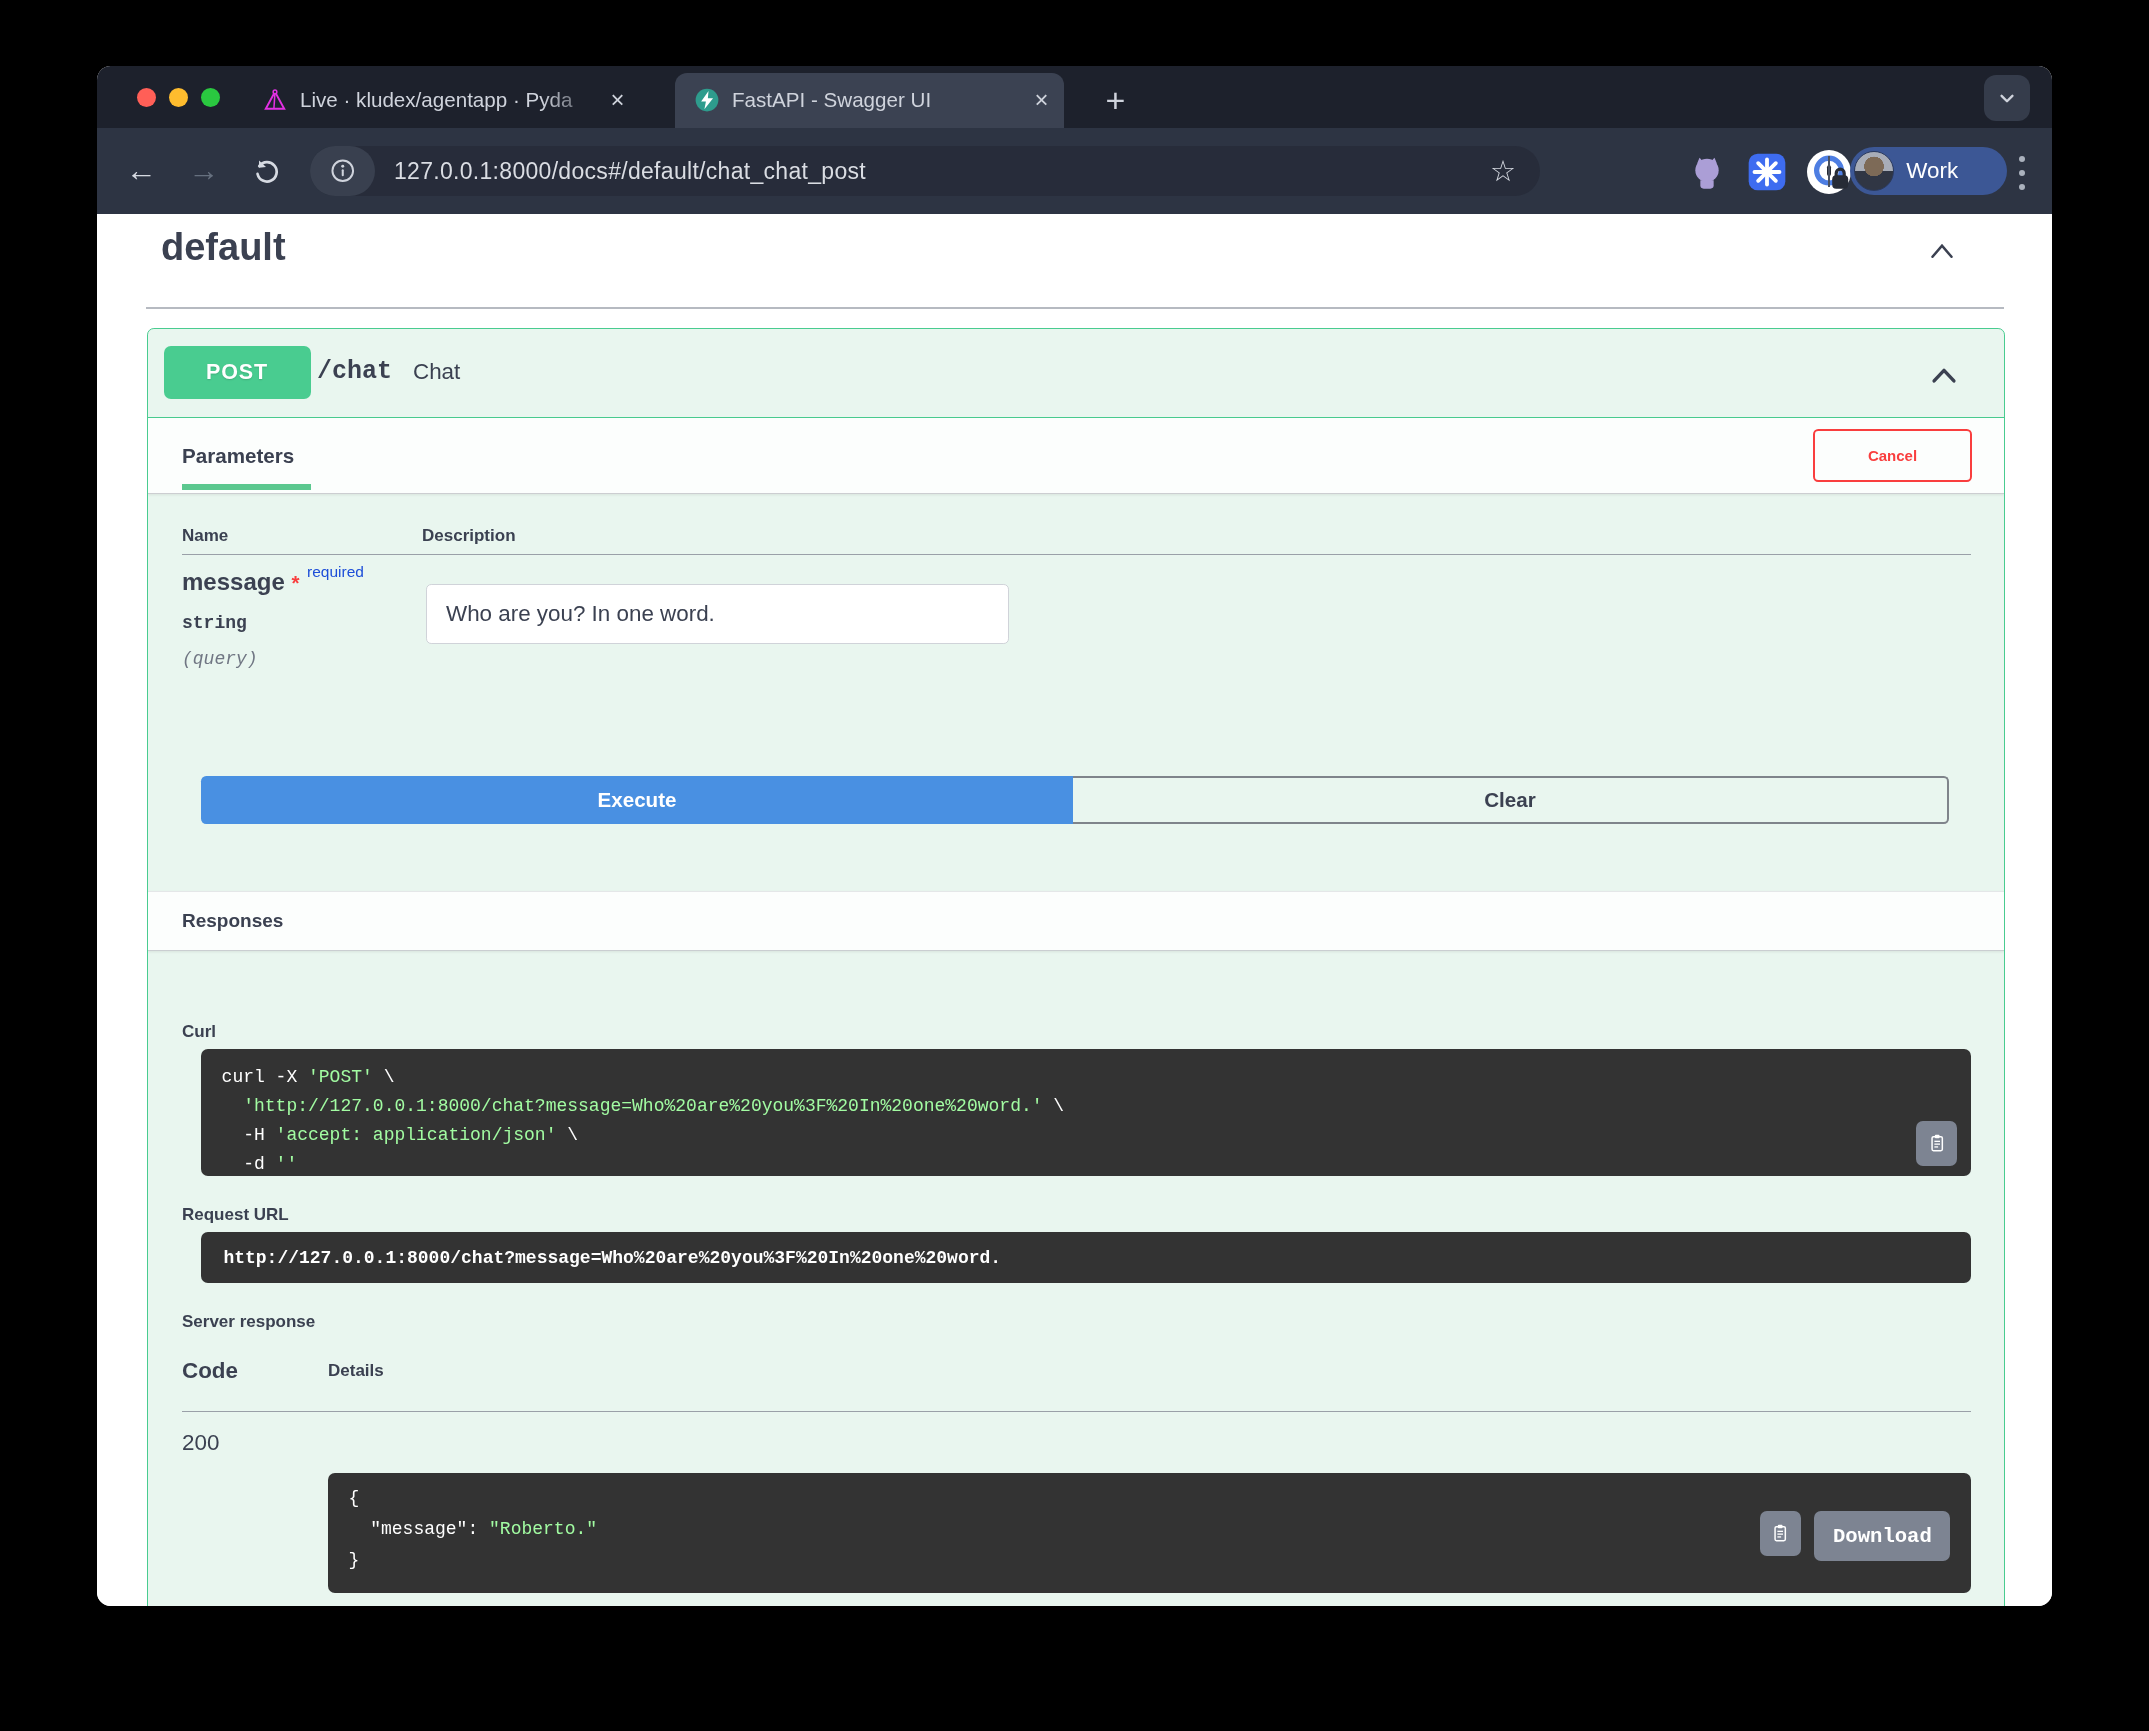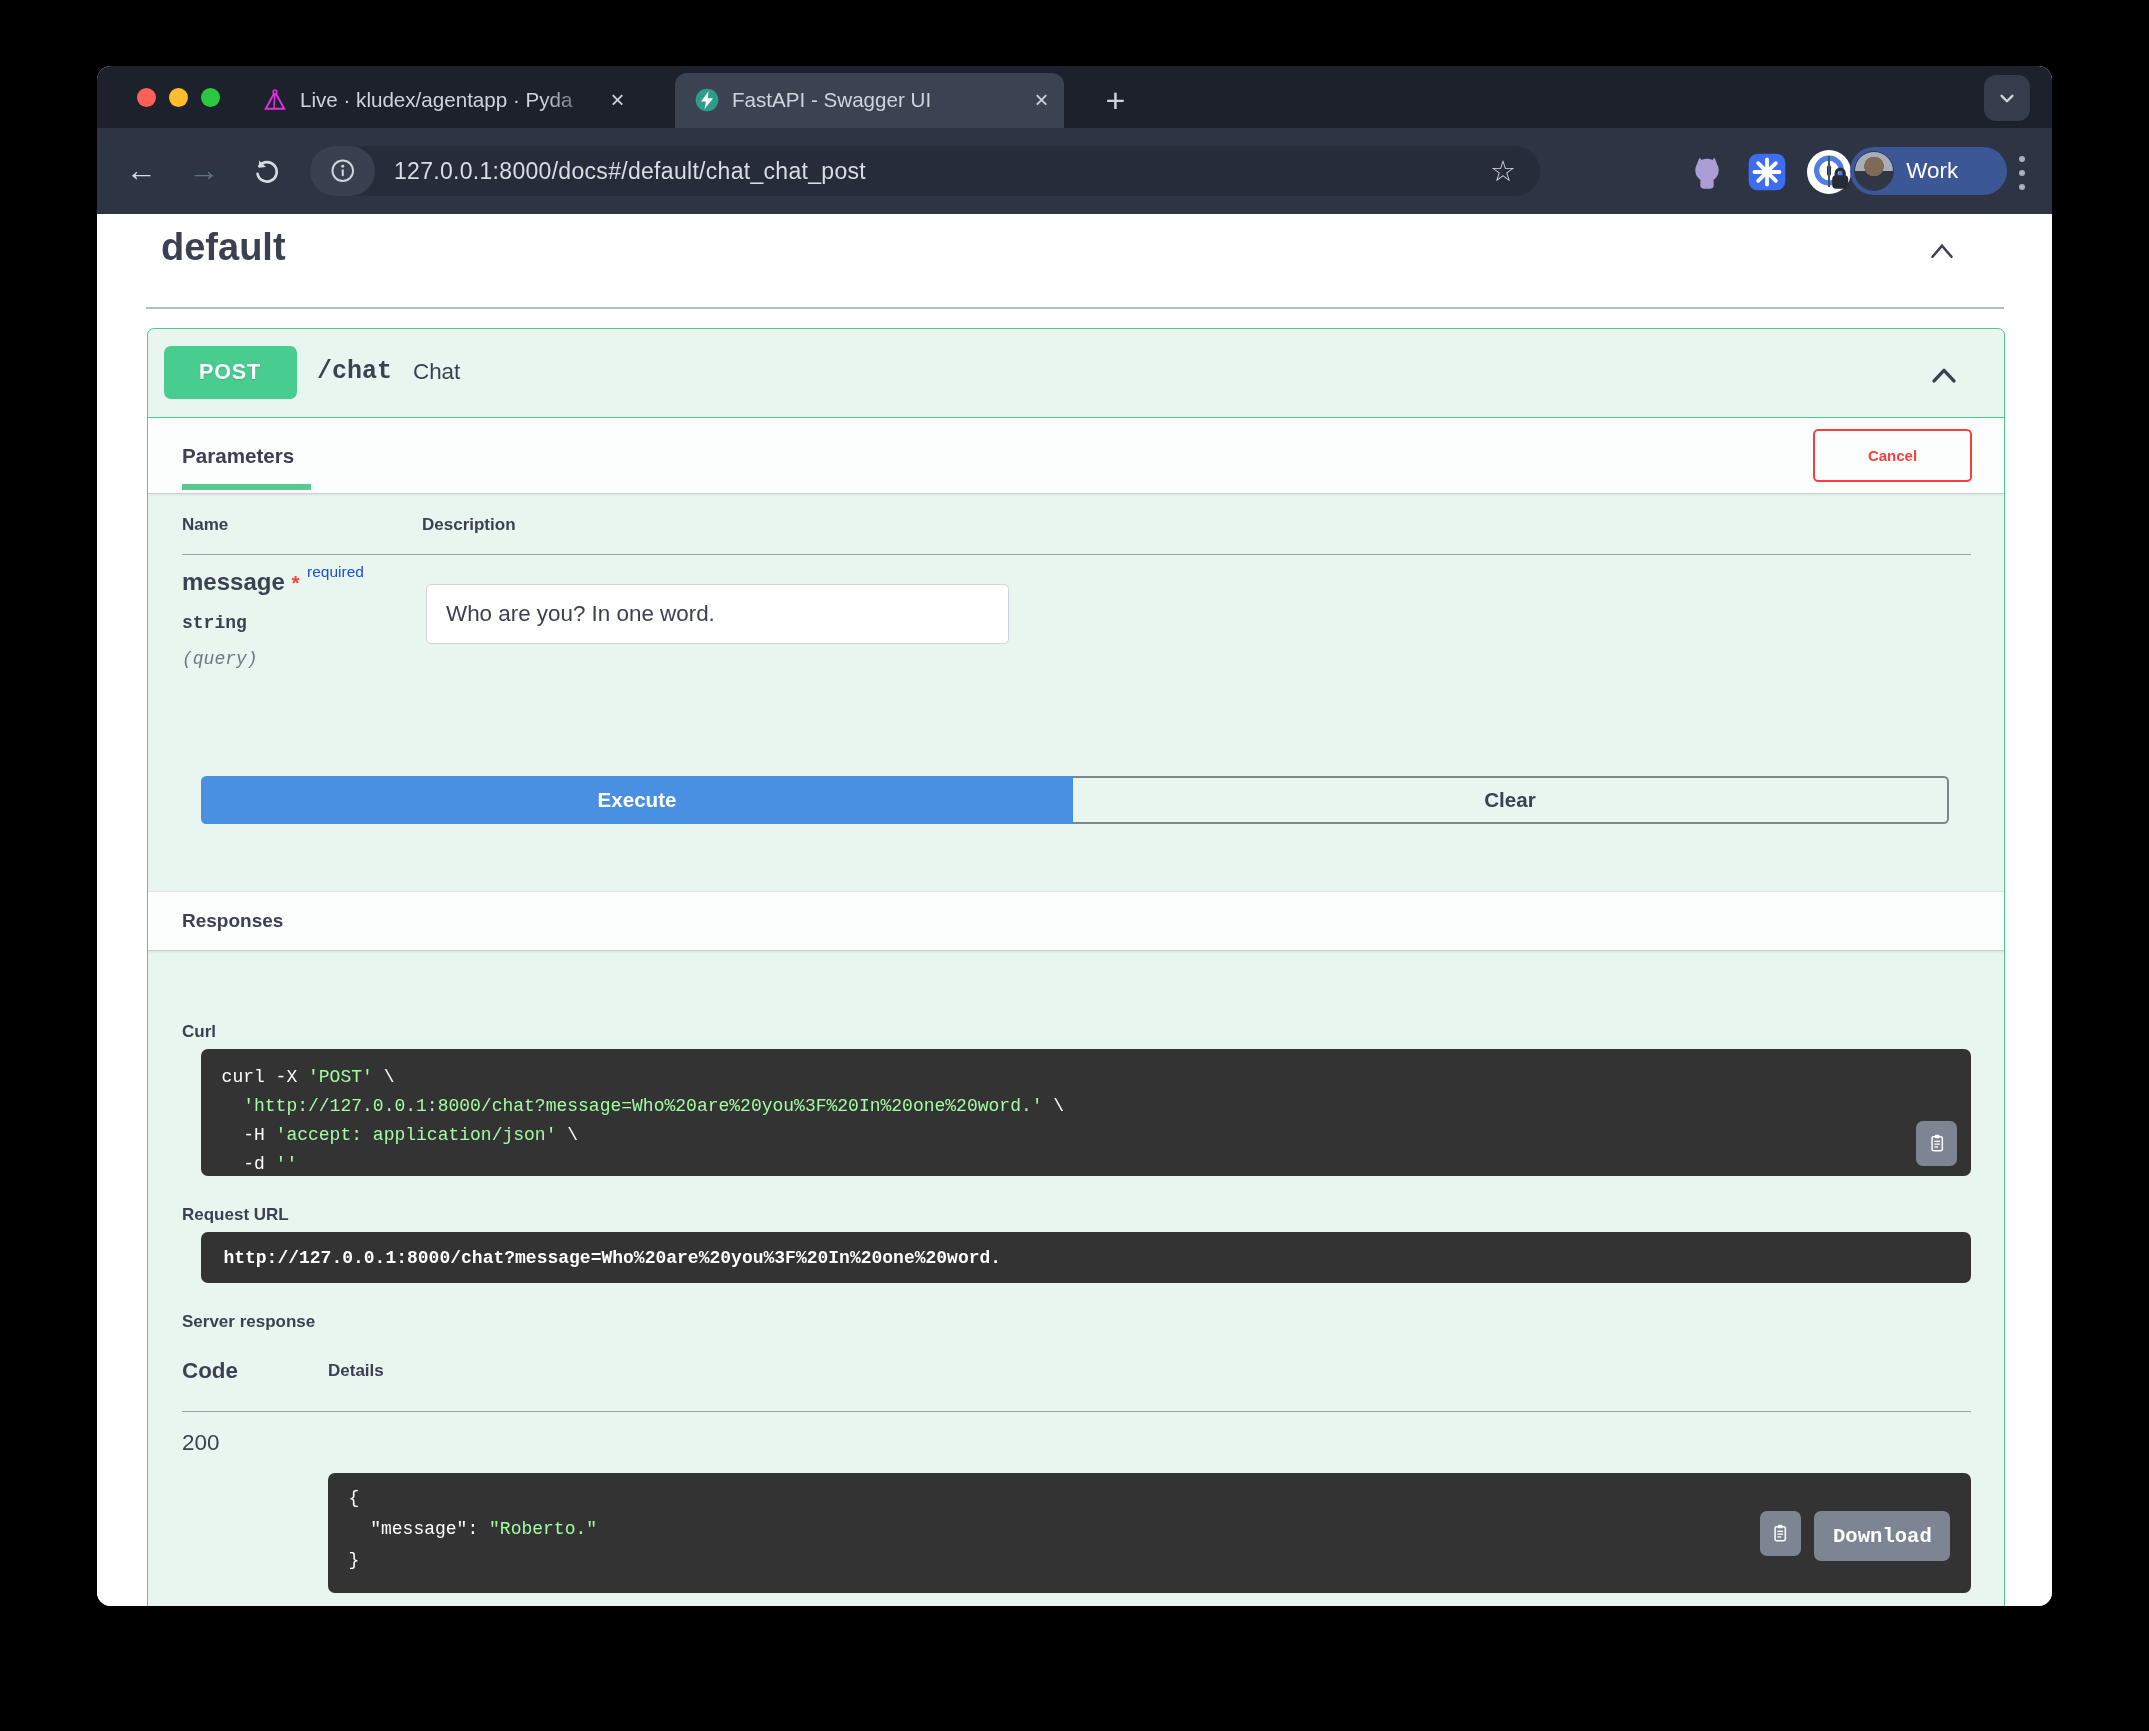--- a/index.html
+++ b/index.html
@@ -53,40 +53,40 @@
 
   
   .page { position:absolute; left:0; top:148px; width:1955px; height:1392px; background:#fff; overflow:hidden; }
   .tag-head { position:absolute; left:64px; top:12px; font-size:38px; font-weight:bold; color:#3b4151; }
   .tag-chevron { position:absolute; left:1826px; top:19px; }
   .tag-divider { position:absolute; left:49px; top:93px; width:1858px; height:1.7px; background:#b6bac1; }
 
   .opblock { position:absolute; left:50px; top:114px; width:1858px; height:1291px; border:1.7px solid #49cc90;
              border-radius:6.9px; background:#e9f6ef; overflow:hidden; }
   .op-head { position:absolute; left:0; top:0; width:100%; height:89px; border-bottom:1.7px solid #49cc90; }
-  .method-badge { position:absolute; left:15.5px; top:17px; width:133px; height:53px; background:#49cc90;
+  .method-badge { position:absolute; left:15.5px; top:17px; width:147px; height:53px; background:#49cc90;
                   border-radius:6.9px; color:#fff; font-weight:bold; font-size:21.5px; display:flex;
                   align-items:center; justify-content:center; letter-spacing:0.9px;
                   text-shadow:0 0.9px 1.7px rgba(0,0,0,.15); }
   .op-path { position:absolute; left:169px; top:27.5px; font-size:25px; font-weight:bold; color:#3b4151; }
   .op-summary { position:absolute; left:265px; top:30px; font-size:22.4px; color:#3b4151; }
   .op-chevron { position:absolute; right:43px; top:30px; }
 
   .sect-strip { position:absolute; left:0; width:100%; background:rgba(255,255,255,.85);
                 border-bottom:0.9px solid rgba(59,65,81,.25); box-shadow:0 0.9px 2.6px rgba(0,0,0,.08); }
   .strip-params { top:89px; height:76px; }
   .strip-resp { top:562px; height:60px; border-top:0.9px solid rgba(59,65,81,.12); }
   .sect-title { position:absolute; left:34px; top:50%; transform:translateY(-50%); font-size:20.6px;
                 font-weight:bold; color:#3b4151; }
   .params-underline { position:absolute; left:34px; bottom:3.4px; width:129px; height:5.2px; background:#5bc88f; }
   .cancel-btn { position:absolute; right:32px; top:11.2px; width:159px; height:53px; border:2.6px solid #f93e3e;
                 border-radius:5.2px; color:#f93e3e; font-size:15px; font-weight:bold; background:transparent;
                 display:flex; align-items:center; justify-content:center; }
 
-  .col-head { position:absolute; font-size:17px; font-weight:bold; color:#3b4151; }
+  .col-head { position:absolute; font-size:17px; font-weight:bold; color:#3b4151;margin-top:11px; }
   .table-divider { position:absolute; left:34px; top:225px; width:1789px; height:0.9px; background:#9aa0a8; }
 
   .param-name { position:absolute; left:34px; top:239px; font-size:24px; font-weight:bold; color:#3b4151; }
   .param-req-star { color:#f93e3e; font-size:20.6px; }
   .param-required { position:absolute; left:159px; top:234px; font-size:15.5px; color:#1d4ed8; }
   .param-type { position:absolute; left:34px; top:284px; font-size:18px; font-weight:bold; color:#3b4151; }
   .param-in { position:absolute; left:34px; top:320px; font-size:18px; font-style:italic; color:#707683; }
   .param-input { position:absolute; left:278px; top:255px; width:583px; height:60px; border:0.9px solid #d0d3d9;
                  border-radius:5.2px; padding:0 19px; font-size:22.4px; color:#3b4151; background:#fff;
                  font-family:"Liberation Sans", sans-serif; outline:none; }

